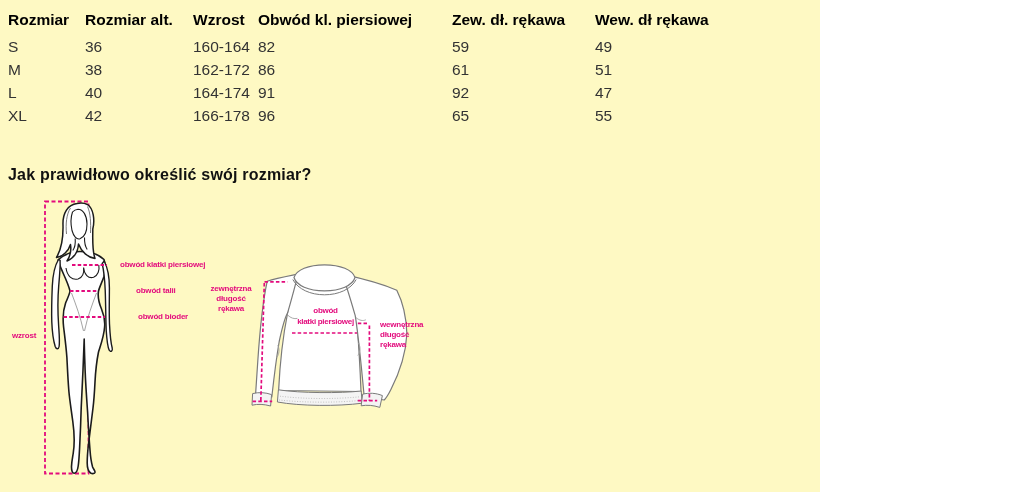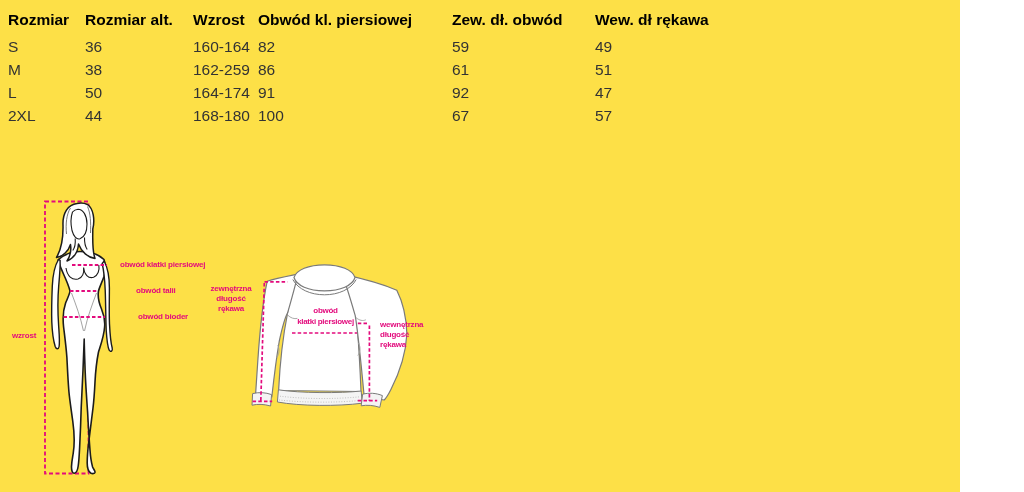--- a/index.html
+++ b/index.html
@@ -1,18 +1,18 @@
 <!DOCTYPE html>
 <html><head>
 <meta charset="utf-8">
 <style>
   * { margin:0; padding:0; box-sizing:border-box; }
   html,body { background:#fff; }
   .page {
-    position:relative; width:960px; height:492px; background:#fde047;
+    position:relative; width:820px; height:492px; background:#fef9c3;
     font-family:"Liberation Sans", sans-serif; overflow:hidden;
   }
 
   
   .size-table {
     position:absolute; left:8px; top:10px;
     border-collapse:collapse; table-layout:fixed; width:732px;
   }
   .size-table th {
     text-align:left; vertical-align:top; font-weight:bold;
@@ -56,60 +56,61 @@
       <col style="width:194px">
         <col style="width:143px">
         <col style="width:145px">
     </colgroup>
     <thead>
       <tr>
         <th>Rozmiar</th>
         <th>Rozmiar alt.</th>
         <th>Wzrost</th>
         <th>Obwód kl. piersiowej</th>
-        <th>Zew. dł. obwód</th>
+        <th>Zew. dł. rękawa</th>
         <th>Wew. dł rękawa</th>
       </tr>
     </thead>
     <tbody>
       <tr>
         <td>S</td>
         <td>36</td>
         <td>160-164</td>
         <td>82</td>
         <td>59</td>
         <td>49</td>
       </tr>
       <tr>
         <td>M</td>
         <td>38</td>
-        <td>162-259</td>
+        <td>162-172</td>
         <td>86</td>
         <td>61</td>
         <td>51</td>
       </tr>
       <tr>
         <td>L</td>
-        <td>50</td>
+        <td>40</td>
         <td>164-174</td>
         <td>91</td>
         <td>92</td>
         <td>47</td>
       </tr>
       <tr>
-        <td>2XL</td>
-        <td>44</td>
-        <td>168-180</td>
-        <td>100</td>
-        <td>67</td>
-        <td>57</td>
+        <td>XL</td>
+        <td>42</td>
+        <td>166-178</td>
+        <td>96</td>
+        <td>65</td>
+        <td>55</td>
       </tr>
     </tbody>
   </table>
 
+  <h2 class="question">Jak prawidłowo określić swój rozmiar?</h2>
 
   <svg class="diagram-svg" viewBox="0 0 1024 492" aria-hidden="true">
 
     <g>
 
       <rect x="45" y="201.5" width="43.5" height="272" fill="none" stroke="#e30b7d" stroke-width="1.8" stroke-dasharray="4 2.5"></rect>
 
       <path fill="#ffffff" stroke="#1c1c1c" stroke-width="1.6" stroke-linejoin="round" d="
         M 58 260 C 64 254.5 72 251.5 80 251.5 C 90 251.5 99 254.5 104 259.5
         C 106 266 105.5 271.5 104 276.5 C 101.8 282.5 99.6 287 98.5 291

